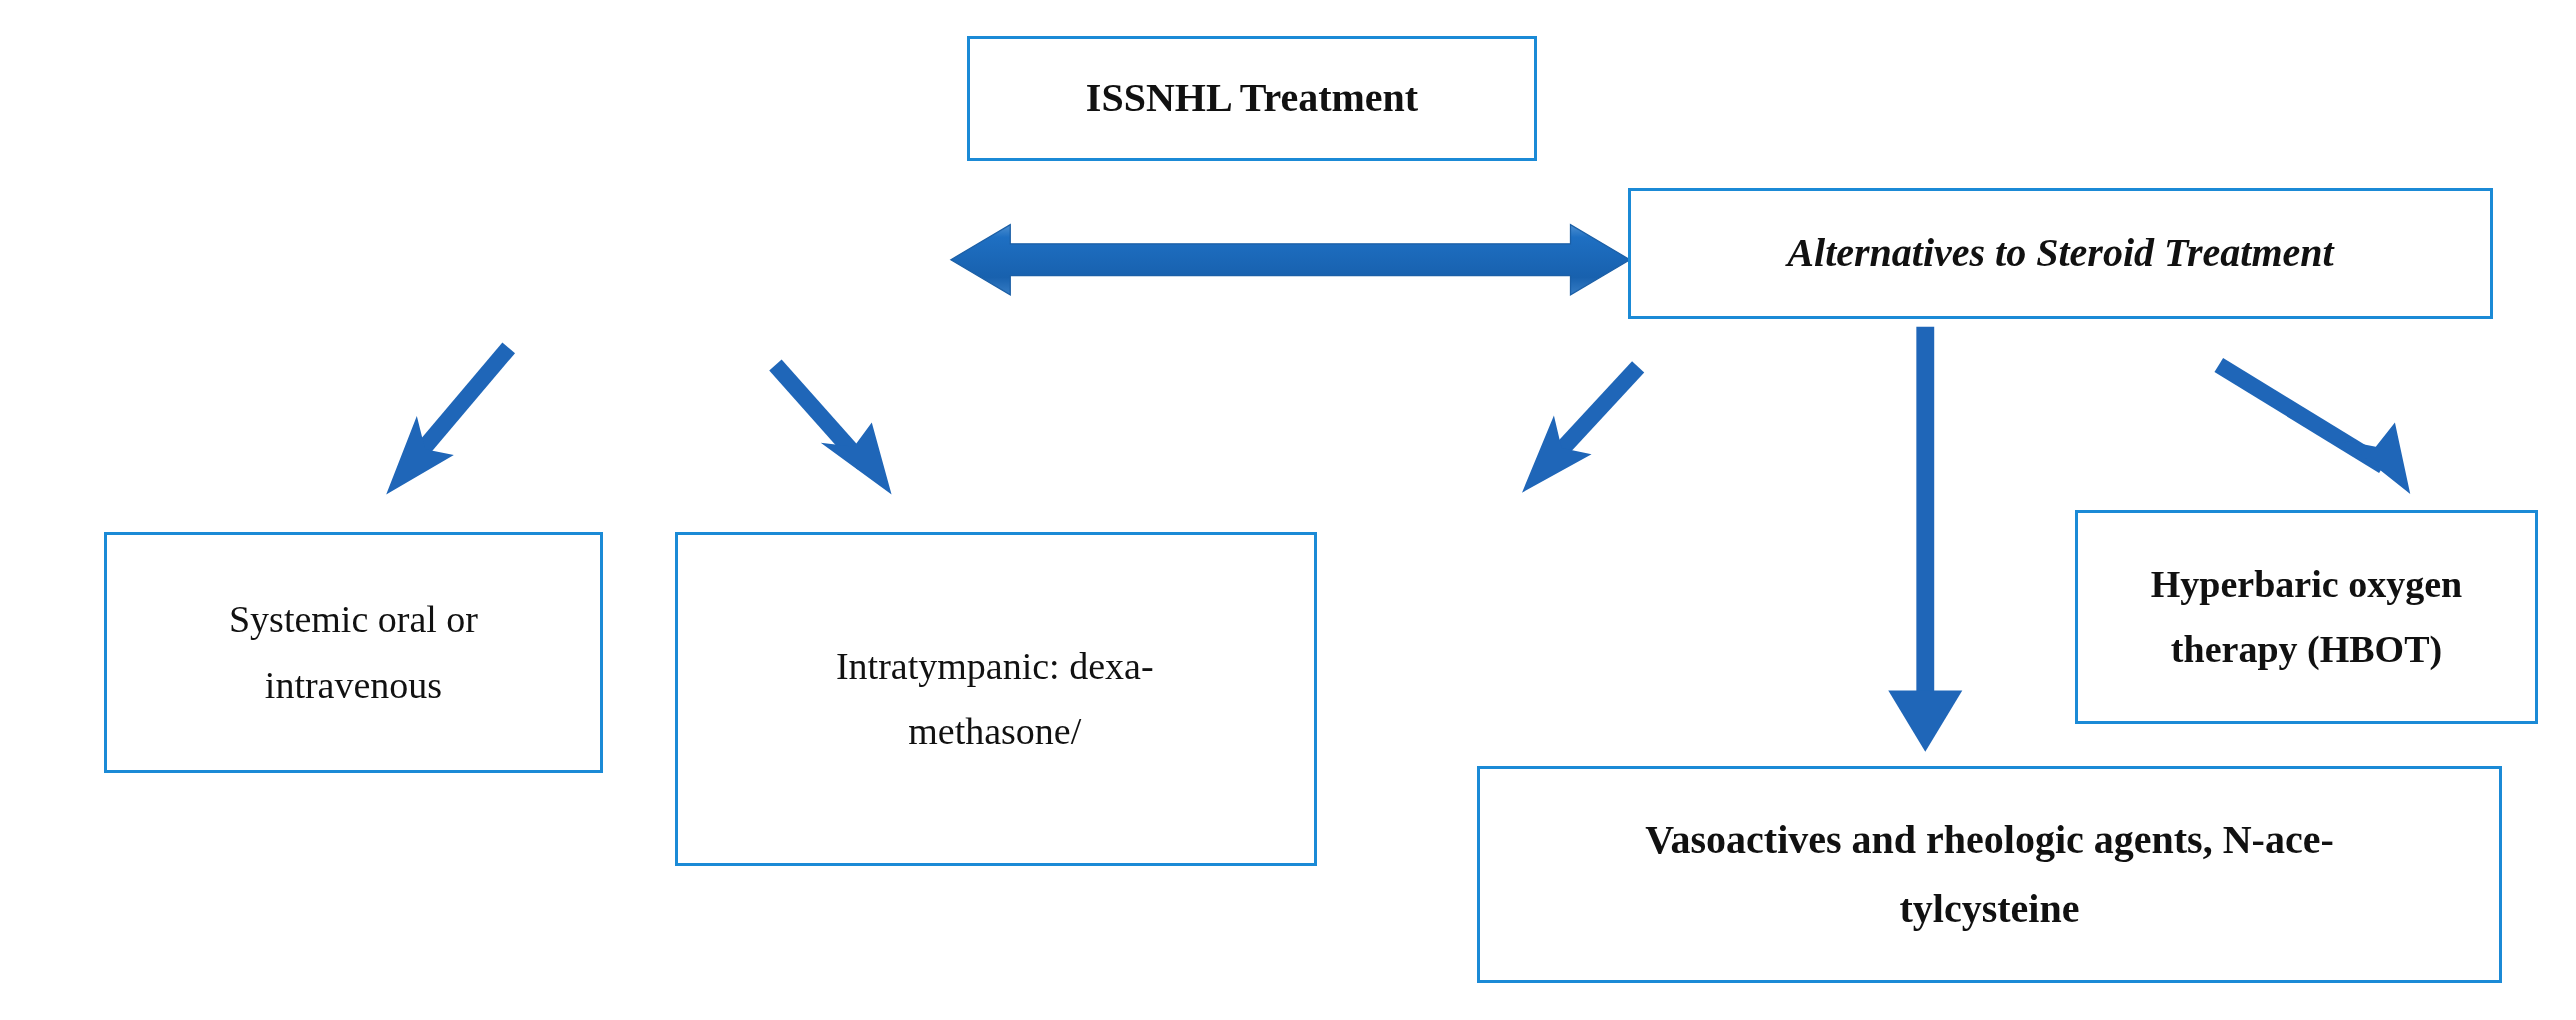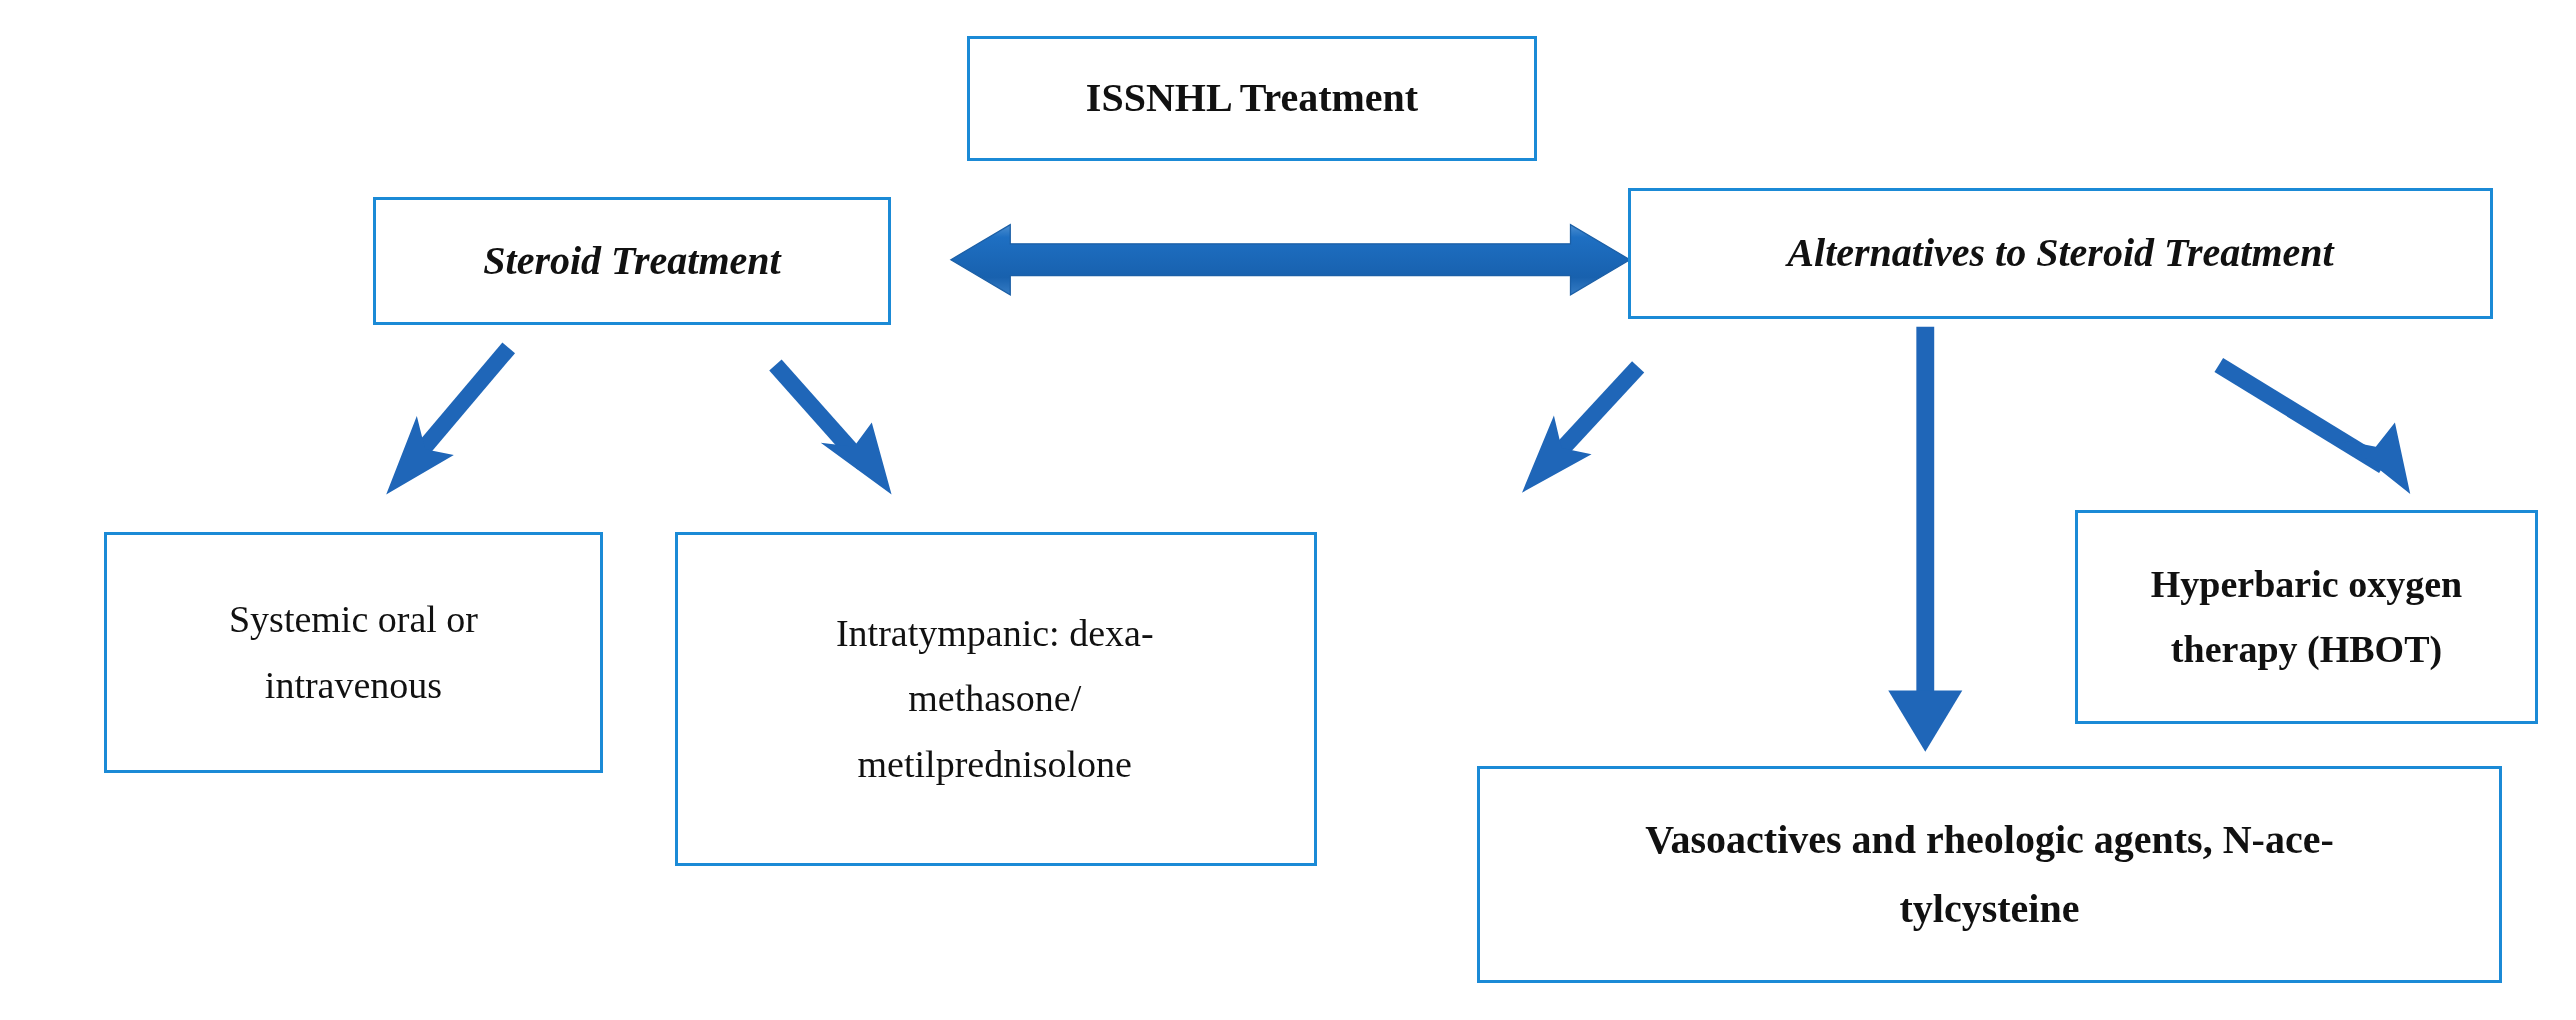--- a/index.html
+++ b/index.html
@@ -94,40 +94,36 @@
     <g>
       <path d="M 3402 572 L 3660 730" stroke="#1f66b8" stroke-width="26" stroke-linecap="butt"></path>
       <path d="M 3702 774 L 3678 662 L 3648 700 L 3596 690 Z" fill="#1f66b8"></path>
     </g>
   </svg>
 
   <div class="node" id="node-issnhl">
     <span class="txt bold">ISSNHL Treatment</span>
   </div>
 
-  <div class="node" id="node-steroid">
-    <span class="txt bolditalic">Steroid Treatment</span>
-  </div>
 
   <div class="node" id="node-alternatives">
     <span class="txt bolditalic">Alternatives to Steroid Treatment</span>
   </div>
 
   <div class="node" id="node-systemic">
     <span class="txt regular">
       <span>Systemic oral or</span><br>
       <span>intravenous</span>
     </span>
   </div>
 
   <div class="node" id="node-intratympanic">
     <span class="txt regular">
       <span>Intratympanic: dexa-</span><br>
       <span>methasone/</span><br>
-      <span>metilprednisolone</span>
     </span>
   </div>
 
 
   <div class="node" id="node-hbot">
     <span class="txt bold">
       <span>Hyperbaric oxygen</span><br>
       <span>therapy (HBOT)</span>
     </span>
   </div>

